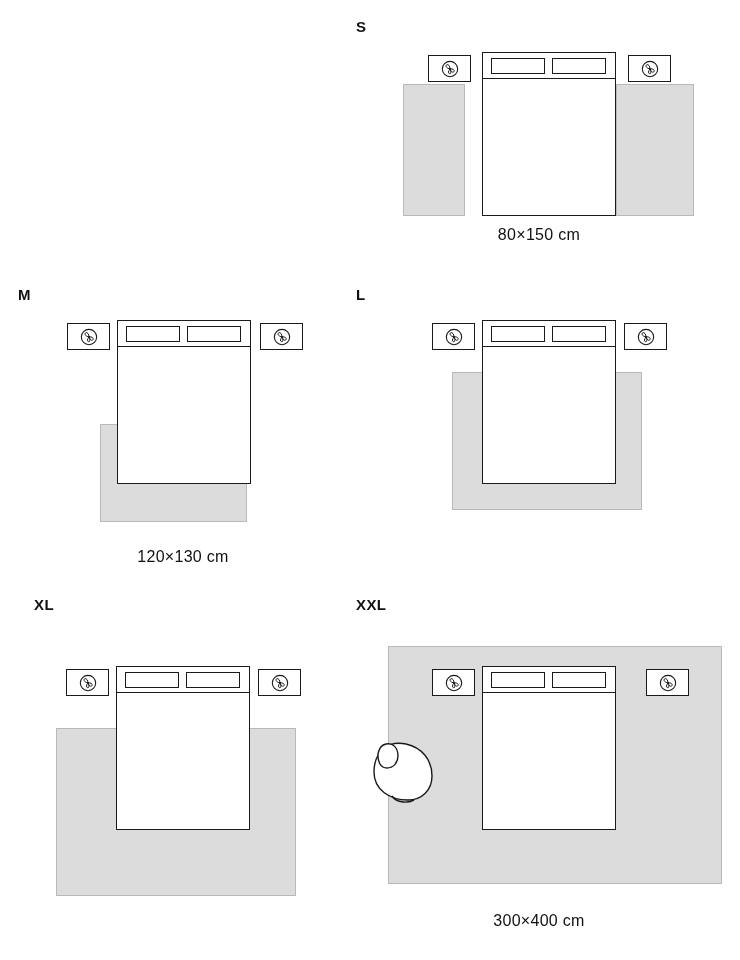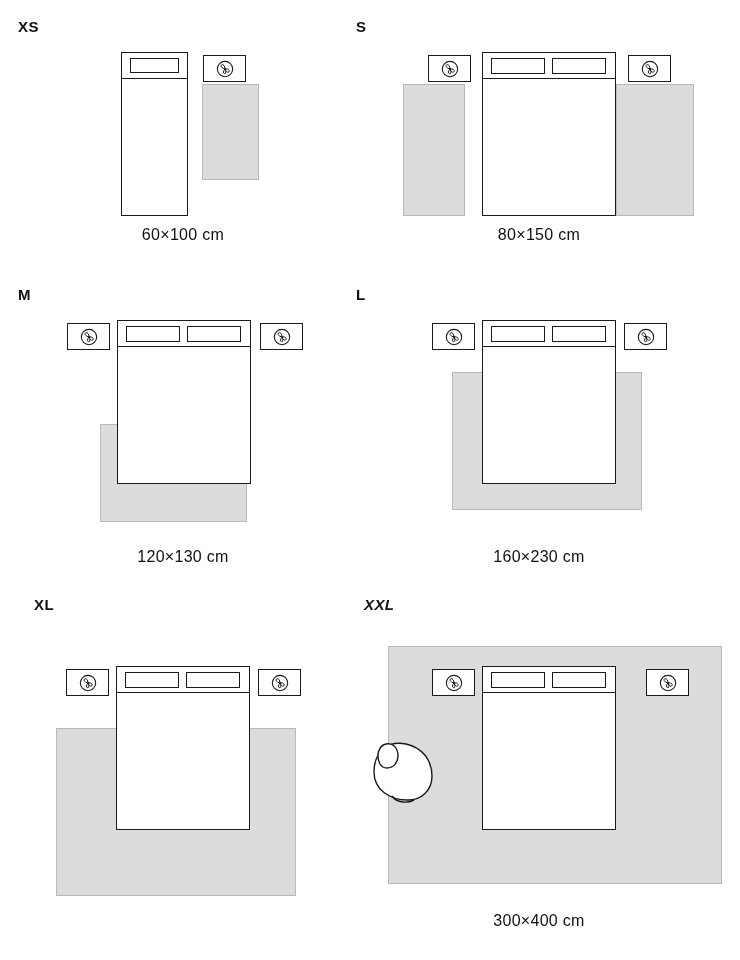--- a/index.html
+++ b/index.html
@@ -71,46 +71,20 @@
   .chair {
     position: absolute;
   }
   .chair svg { display: block; }
 </style>
 </head>
 <body>
 
 <div class="grid">
 
-  <div class="cell" style="left:18px; top:10px; width:330px; height:245px;">
-    <div class="size-label" style="position:absolute; left:0; top:8px;">XS</div>
-
-    <div class="stage" style="position:absolute; left:0; top:16px; width:330px; height:180px;">
-
-      <div class="rug" style="left:184px; top:58px; width:57px; height:96px;"></div>
-
-      <div class="bed" style="left:103px; top:52px; width:67px; height:138px;"></div>
-
-      <div class="headboard" style="left:103px; top:26px; width:67px; height:27px;"></div>
-
-      <div class="pillow" style="left:112px; top:32px; width:49px; height:15px;"></div>
-
-      <div class="nightstand" style="left:185px; top:29px; width:43px; height:27px;">
-        <svg class="lamp-svg" width="20" height="20" viewBox="0 0 24 24">
-          <circle cx="12" cy="12" r="9.2" fill="none" stroke="#1a1a1a" stroke-width="1.3"></circle>
-          <path d="M12 12 C12 7.5 9 5.6 7.6 7.4 C6.3 9.1 8.6 11.2 12 12 Z" fill="none" stroke="#1a1a1a" stroke-width="1.2"></path>
-          <path d="M12 12 C15.6 11.4 17.6 13 16.8 15 C16 17 13.3 15.7 12 12 Z" fill="none" stroke="#1a1a1a" stroke-width="1.2"></path>
-          <path d="M12 12 C9.7 14.8 9.6 17.2 11.5 17.6 C13.4 18 13.6 15.3 12 12 Z" fill="none" stroke="#1a1a1a" stroke-width="1.2"></path>
-          <circle cx="12" cy="12" r="1.3" fill="#1a1a1a"></circle>
-        </svg>
-      </div>
-    </div>
-
-    <div class="dim-label" style="position:absolute; left:0; top:216px; width:330px;">60×100 cm</div>
-  </div>
 
   <div class="cell" style="left:356px; top:10px; width:366px; height:245px;">
     <div class="size-label" style="position:absolute; left:0; top:8px;">S</div>
 
     <div class="stage" style="position:absolute; left:0; top:16px; width:366px; height:180px;">
 
       <div class="rug" style="left:47px; top:58px; width:62px; height:132px;"></div>
 
       <div class="rug" style="left:260px; top:58px; width:78px; height:132px;"></div>
 
@@ -208,21 +182,20 @@
         <svg class="lamp-svg" width="20" height="20" viewBox="0 0 24 24">
           <circle cx="12" cy="12" r="9.2" fill="none" stroke="#1a1a1a" stroke-width="1.3"></circle>
           <path d="M12 12 C12 7.5 9 5.6 7.6 7.4 C6.3 9.1 8.6 11.2 12 12 Z" fill="none" stroke="#1a1a1a" stroke-width="1.2"></path>
           <path d="M12 12 C15.6 11.4 17.6 13 16.8 15 C16 17 13.3 15.7 12 12 Z" fill="none" stroke="#1a1a1a" stroke-width="1.2"></path>
           <path d="M12 12 C9.7 14.8 9.6 17.2 11.5 17.6 C13.4 18 13.6 15.3 12 12 Z" fill="none" stroke="#1a1a1a" stroke-width="1.2"></path>
           <circle cx="12" cy="12" r="1.3" fill="#1a1a1a"></circle>
         </svg>
       </div>
     </div>
 
-    <div class="dim-label" style="position:absolute; left:0; top:270px; width:366px;">160×230 cm</div>
   </div>
 
   <div class="cell" style="left:34px; top:588px; width:330px; height:360px;">
     <div class="size-label" style="position:absolute; left:0; top:8px;">XL</div>
 
     <div class="stage" style="position:absolute; left:0; top:52px; width:330px; height:248px;">
 
       <div class="rug" style="left:22px; top:88px; width:240px; height:168px;"></div>
 
       <div class="bed" style="left:82px; top:52px; width:134px; height:138px;"></div>
@@ -248,21 +221,21 @@
           <path d="M12 12 C15.6 11.4 17.6 13 16.8 15 C16 17 13.3 15.7 12 12 Z" fill="none" stroke="#1a1a1a" stroke-width="1.2"></path>
           <path d="M12 12 C9.7 14.8 9.6 17.2 11.5 17.6 C13.4 18 13.6 15.3 12 12 Z" fill="none" stroke="#1a1a1a" stroke-width="1.2"></path>
           <circle cx="12" cy="12" r="1.3" fill="#1a1a1a"></circle>
         </svg>
       </div>
     </div>
 
   </div>
 
   <div class="cell" style="left:356px; top:588px; width:366px; height:360px;">
-    <div class="size-label" style="position:absolute; left:8px; top:8px;font-style:italic;">XXL</div>
+    <div class="size-label" style="position:absolute; left:0; top:8px;">XXL</div>
 
     <div class="stage" style="position:absolute; left:0; top:38px; width:366px; height:262px;">
 
       <div class="rug" style="left:32px; top:20px; width:334px; height:238px;"></div>
 
       <div class="bed" style="left:126px; top:66px; width:134px; height:138px;"></div>
 
       <div class="headboard" style="left:126px; top:40px; width:134px; height:27px;"></div>
 
       <div class="pillow" style="left:135px; top:46px; width:54px; height:16px;"></div>

